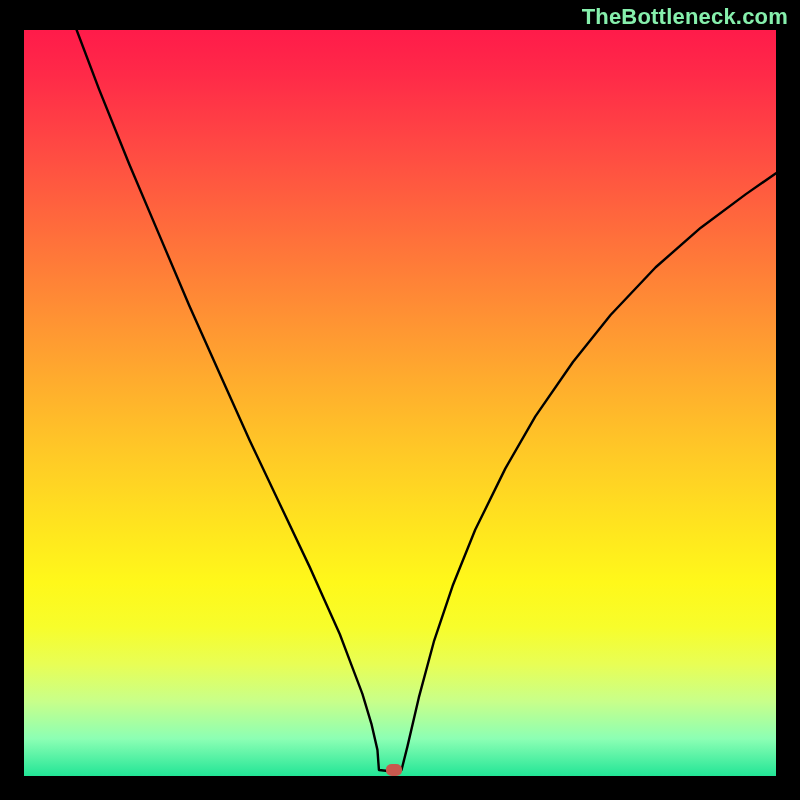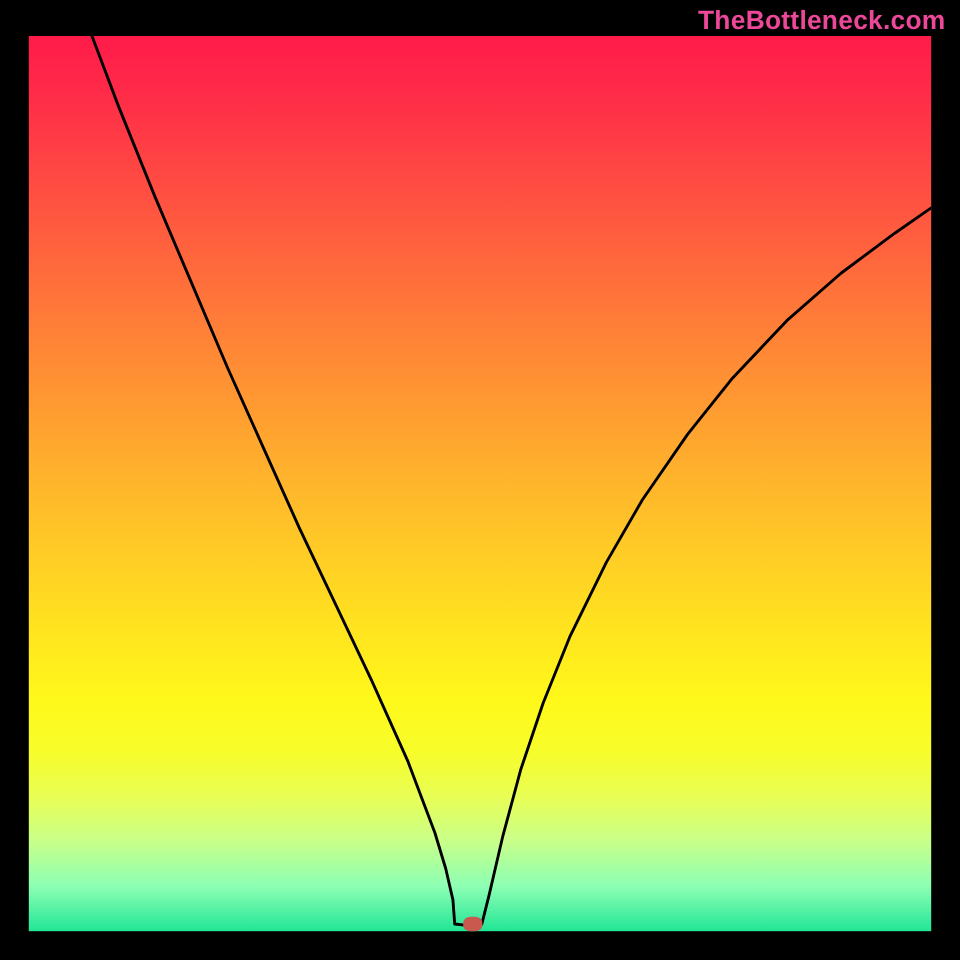--- a/index.html
+++ b/index.html
@@ -10,21 +10,21 @@
     height: 800px;
     background: #000;
   }
   .watermark {
     position: absolute;
     top: 4px;
     right: 12px;
     font-family: Arial, Helvetica, sans-serif;
     font-size: 22px;
     font-weight: 600;
-    color: #ec4899;
+    color: #86efac;
     letter-spacing: 0.2px;
     z-index: 5;
   }
   .plot-area {
     position: absolute;
     left: 24px;
     top: 30px;
     width: 752px;
     height: 746px;
     background: linear-gradient(to bottom,

